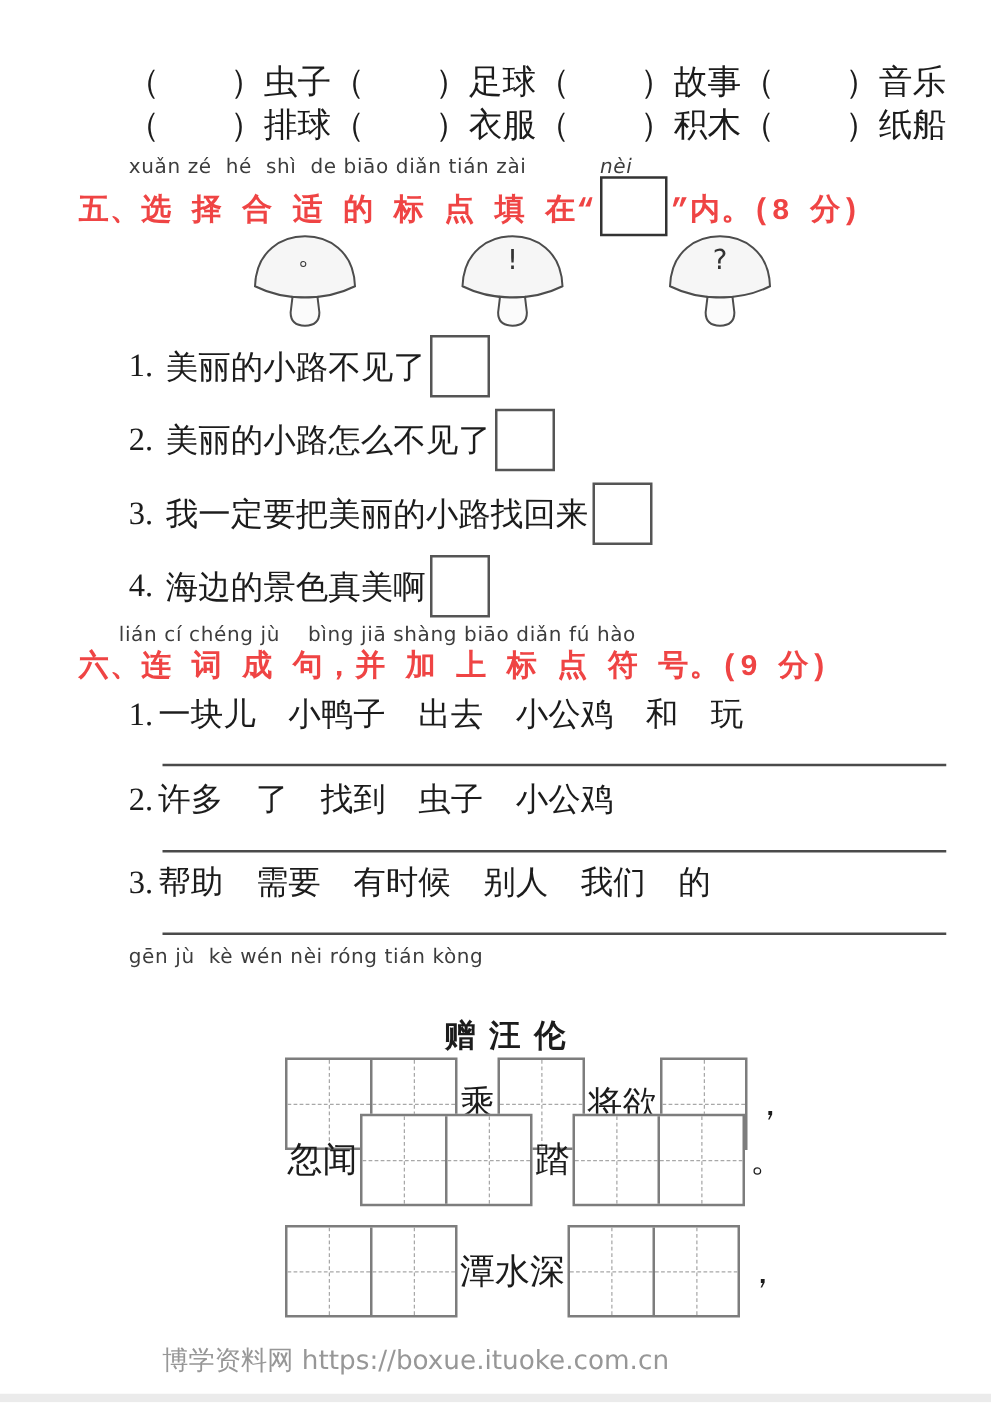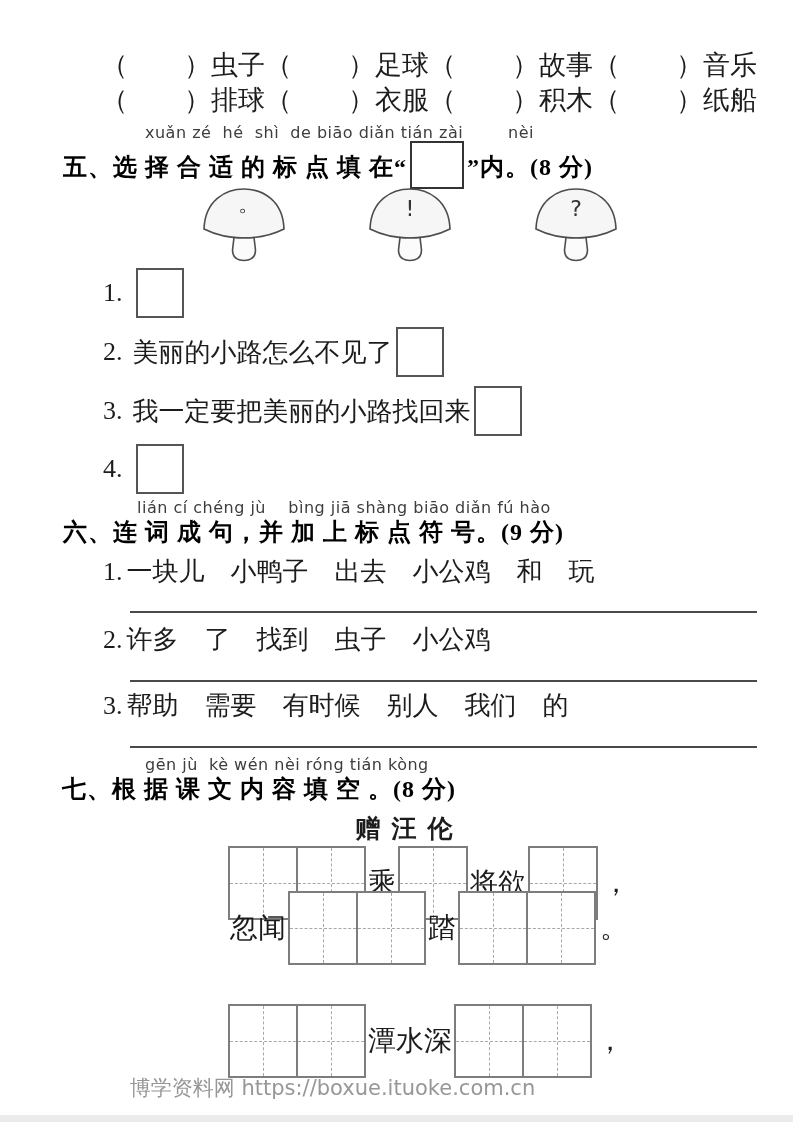--- a/index.html
+++ b/index.html
@@ -7,25 +7,25 @@
         font-family:"Liberation Serif","DejaVu Serif",serif;color:#1c1c1c;}
 
   
   .word-row{position:absolute;left:101px;width:632px;display:flex;justify-content:space-between;
             font-size:27px;line-height:30px;}
   .word-cell{display:flex;align-items:baseline;white-space:nowrap;}
   .paren-gap{display:inline-block;width:56px;height:10px;}
 
   
   .pinyin{position:absolute;font-family:"DejaVu Sans","Liberation Sans",sans-serif;
-          font-size:16px;color:#3d3d3d;white-space:pre;letter-spacing:0.5px;margin-left:42px;}
-
-  
-  .heading{position:absolute;font-family:Liberation Serif, serif;
-           font-weight:700;font-size:24px;color:#000000;white-space:pre;letter-spacing:1px;}
+          font-size:16px;color:#3d3d3d;white-space:pre;letter-spacing:0.5px;}
+
+  
+  .heading{position:absolute;font-family:Liberation Mono, monospace;
+           font-weight:700;font-size:24px;color:#ef4444;white-space:pre;letter-spacing:1px;}
   .inline-box{display:inline-block;width:50px;height:44px;border:2px solid #333;
               vertical-align:-14px;margin:0 3px;background:#fff;}
 
   
   #mushroom-row{position:absolute;left:198px;top:184px;width:424px;display:flex;
                 justify-content:space-between;}
   .mushroom{position:relative;width:92px;height:78px;}
   .mushroom .mark{position:absolute;top:12px;left:0;right:0;text-align:center;
                   font-size:22px;color:#333;font-family:"DejaVu Sans",sans-serif;}
   .mark-period{transform:translate(5px,-7px);}
@@ -113,21 +113,21 @@
       </span>
     <span class="word-cell">
         <span>（</span>
         <span class="paren-gap"></span>
         <span>）</span>
         <span>纸船</span>
       </span>
   </div>
 
   <div class="pinyin" style="left:103px;top:123px;">xuǎn zé  hé  shì  de biāo diǎn tián zài</div>
-  <div class="pinyin" style="left:466px;top:123px;">nèi</div>
+  <div class="pinyin" style="left:480px;top:123px;font-style:italic;">nèi</div>
   <div class="heading" style="left:63px;top:141px;"><span>五、选 择 合 适 的 标 点 填 在“</span><span class="inline-box"></span><span>”内。(8 分)</span></div>
 
   <div id="mushroom-row">
     <div class="mushroom">
       <svg width="92" height="78" viewBox="0 0 92 78">
         <path d="M6,45 C7,16 28,5 46,5 C64,5 85,16 86,45 C72,52 58,54 46,54 C34,54 20,52 6,45 Z" fill="#f6f6f6" stroke="#4d4d4d" stroke-width="1.6"></path>
         <path d="M36,53.5 L34.5,66 C34.5,73.5 39,76.5 46,76.5 C53,76.5 57.5,73.5 57.5,66 L56,53.5 C52,54.2 40,54.2 36,53.5 Z" fill="#fbfbfb" stroke="#4d4d4d" stroke-width="1.6"></path>
       </svg>
       <span class="mark mark-period">。</span>
     </div>
@@ -142,34 +142,36 @@
       <svg width="92" height="78" viewBox="0 0 92 78">
         <path d="M6,45 C7,16 28,5 46,5 C64,5 85,16 86,45 C72,52 58,54 46,54 C34,54 20,52 6,45 Z" fill="#f6f6f6" stroke="#4d4d4d" stroke-width="1.6"></path>
         <path d="M36,53.5 L34.5,66 C34.5,73.5 39,76.5 46,76.5 C53,76.5 57.5,73.5 57.5,66 L56,53.5 C52,54.2 40,54.2 36,53.5 Z" fill="#fbfbfb" stroke="#4d4d4d" stroke-width="1.6"></path>
       </svg>
       <span class="mark">?</span>
     </div>
   </div>
 
   <div class="sentence" style="top:268px;">
     <span class="num">1.</span>
+    <span>美丽的小路不见了</span>
     <span class="punct-box"></span>
   </div>
   <div class="sentence" style="top:327px;">
     <span class="num">2.</span>
     <span>美丽的小路怎么不见了</span>
     <span class="punct-box"></span>
   </div>
   <div class="sentence" style="top:386px;">
     <span class="num">3.</span>
     <span>我一定要把美丽的小路找回来</span>
     <span class="punct-box"></span>
   </div>
   <div class="sentence" style="top:444px;">
     <span class="num">4.</span>
+    <span>海边的景色真美啊</span>
     <span class="punct-box"></span>
   </div>
 
   <div class="pinyin" style="left:95px;top:498px;">lián cí chéng jù    bìng jiā shàng biāo diǎn fú hào</div>
   <div class="heading" style="left:63px;top:516px;">六、连 词 成 句，并 加 上 标 点 符 号。(9 分)</div>
 
   <div class="six-item" style="top:554px;">
     <span class="num">1.</span>
     <span>一块儿　小鸭子　出去　小公鸡　和　玩</span>
   </div>
@@ -181,21 +183,20 @@
   </div>
   <div class="answer-line" style="top:680px;"></div>
 
   <div class="six-item" style="top:688px;">
     <span class="num">3.</span>
     <span>帮助　需要　有时候　别人　我们　的</span>
   </div>
   <div class="answer-line" style="top:746px;"></div>
 
   <div class="pinyin" style="left:103px;top:755px;text-align:right;">gēn jù  kè wén nèi róng tián kòng</div>
-  <div class="heading" style="left:62px;top:773px;">七、根 据 课 文 内 容 填 空 。(8 分)</div>
   <div id="poem-title">赠 汪 伦</div>
 
   <div class="poem-row" style="top:846px;">
     <span class="tzgroup">
         <span class="tzcell"></span>
         <span class="tzcell"></span>
       </span>
     <span class="poem-text">乘</span>
     <span class="tzgroup">
         <span class="tzcell"></span>
@@ -214,21 +215,21 @@
         <span class="tzcell"></span>
       </span>
     <span class="poem-text">踏</span>
     <span class="tzgroup">
         <span class="tzcell"></span>
         <span class="tzcell"></span>
       </span>
     <span class="poem-end">。</span>
   </div>
 
-  <div class="poem-row" style="top:1004px;">
+  <div class="poem-row" style="top:980px;">
     <span class="tzgroup">
         <span class="tzcell"></span>
         <span class="tzcell"></span>
       </span>
     <span class="poem-text">潭水深</span>
     <span class="tzgroup">
         <span class="tzcell"></span>
         <span class="tzcell"></span>
       </span>
     <span class="poem-end">，</span>

